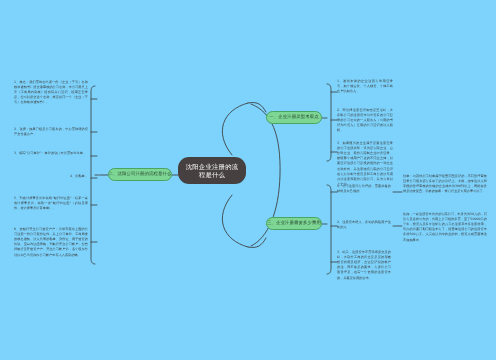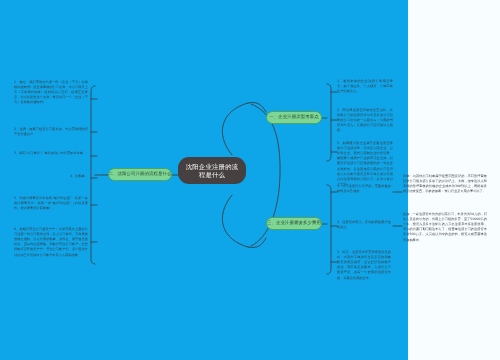--- a/index.html
+++ b/index.html
@@ -9,23 +9,23 @@
   }
   body {
     width: 500px;
     height: 360px;
     background: #f8fdff;
     font-family: "DejaVu Sans", "Liberation Sans", sans-serif;
     overflow: hidden;
   }
   #canvas {
     position: relative;
-    width: 408px;
+    width: 496px;
     height: 360px;
-    background: #0ea5e9;
+    background: #7dd3fc;
   }
 
   
   #wires {
     position: absolute;
     left: 0;
     top: 0;
     width: 500px;
     height: 360px;
     pointer-events: none;

